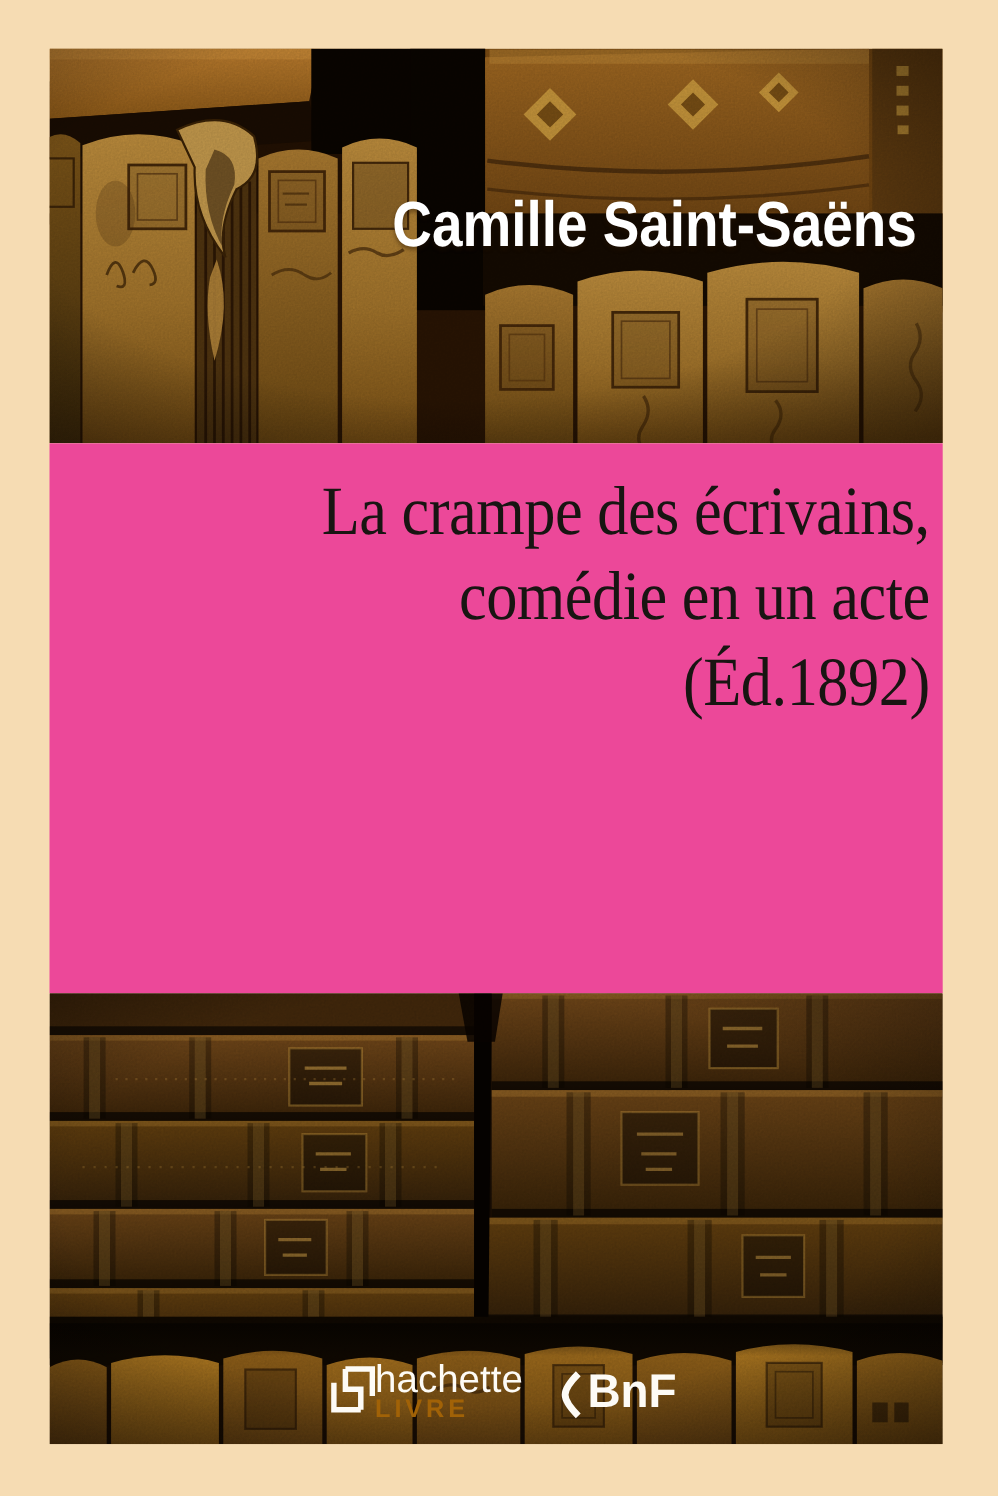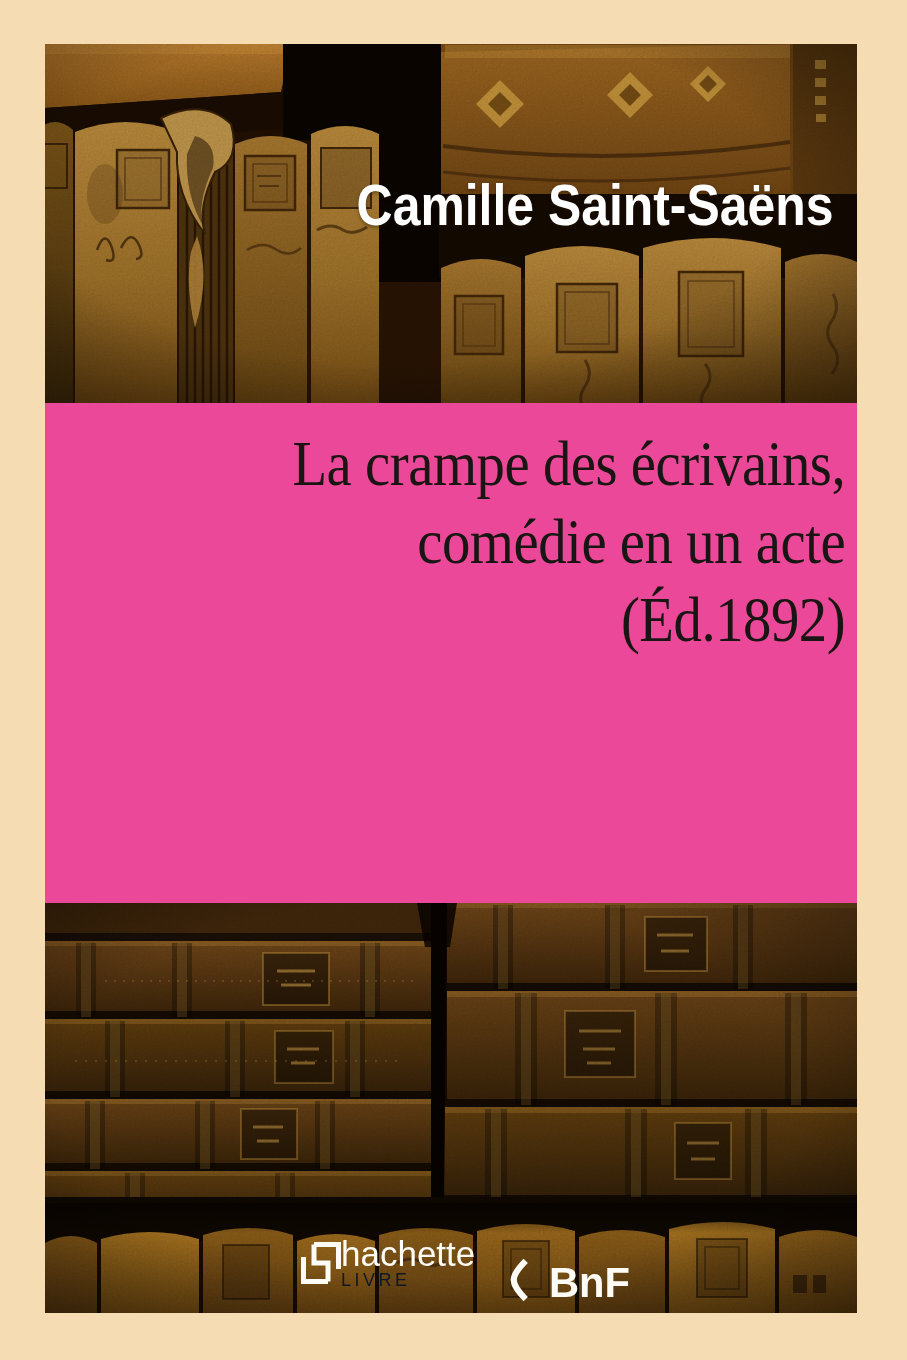--- a/index.html
+++ b/index.html
@@ -31,22 +31,22 @@
     color:#181512;letter-spacing:-.5px;white-space:nowrap;
     transform:scaleX(.9);transform-origin:100% 0;
   }
 
   
   .logos{position:absolute;left:256px;top:335px;display:flex;align-items:flex-start;gap:34px;}
   .hachette{display:flex;align-items:flex-start;gap:0;color:#fff;}
   .hachette svg{display:block;margin-top:3px;}
   .htext{display:flex;flex-direction:column;align-items:flex-start;}
   .hword{font-family:"Liberation Sans","DejaVu Sans",sans-serif;font-size:35px;line-height:32px;font-weight:normal;color:#fdfbf6;letter-spacing:0;}
-  .hsub{font-family:"Liberation Sans","DejaVu Sans",sans-serif;font-size:18px;line-height:18px;font-weight:normal;color:#0f172a;letter-spacing:3.5px;margin-top:1px;}
-  .bnf{display:flex;align-items:flex-end;gap:20px;margin-top:19px;color:#fff;}
+  .hsub{font-family:"Liberation Sans","DejaVu Sans",sans-serif;font-size:23px;line-height:18px;font-weight:bold;color:#a16207;letter-spacing:3.5px;margin-top:1px;}
+  .bnf{display:flex;align-items:flex-start;gap:5px;margin-top:7px;color:#fff;}
   .bnf svg{display:block;margin-top:1px;}
   .bnfword{font-family:"Liberation Sans","DejaVu Sans",sans-serif;font-weight:bold;font-size:43px;line-height:40px;color:#fdfbf6;transform:scaleX(.97);transform-origin:0 0;}
 </style>
 </head>
 <body>
 
 <div class="page">
 
   <div class="photo photo-top">
     <svg viewBox="0 0 812 359" preserveAspectRatio="none">

